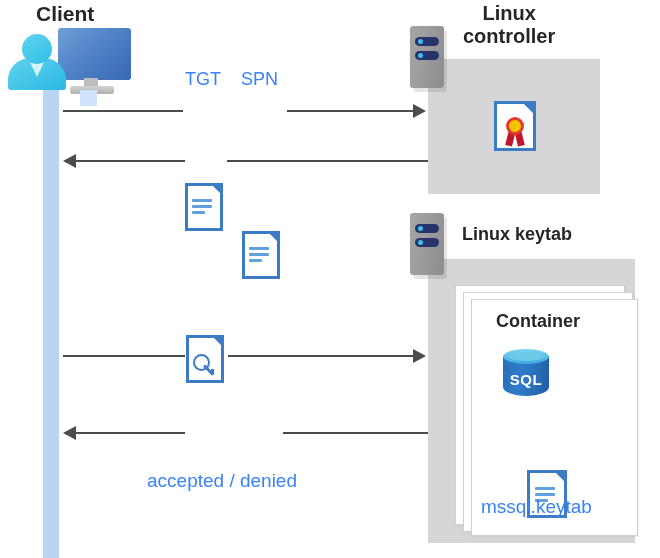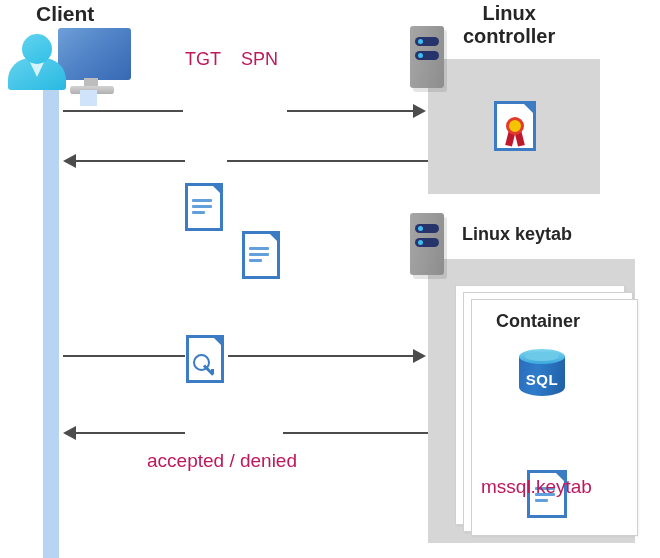--- a/index.html
+++ b/index.html
@@ -6,21 +6,21 @@
   body{width:660px;height:558px;position:relative;overflow:hidden;
        font-family:"Liberation Sans","DejaVu Sans",sans-serif;color:#2b2b2b;}
   .abs{position:absolute;}
 
   
   .title-bold{font-weight:bold;color:#262626;line-height:1.16;white-space:pre-line;text-align:center;}
   .lbl-client{font-size:21px;left:36px;top:2px;}
   .lbl-dc{font-size:20px;left:463px;top:2px;}
   .lbl-linux{font-size:18px;left:462px;top:224px;}
   .lbl-container{font-size:18px;left:496px;top:311px;}
-  .lbl-plain{font-size:18px;color:#be185d;}
+  .lbl-plain{font-size:18px;color:#3b82f6;margin-top:20px;}
   .lbl-tgt{left:185px;top:49px;}
   .lbl-spn{left:241px;top:49px;}
   .lbl-accden{left:147px;top:450px;font-size:19px;}
   .lbl-keytab{left:481px;top:476px;font-size:19px;}
 
   
   .lifeline{left:43px;top:66px;width:16px;height:492px;background:#b7d4f3;}
 
   
   .panel{background:#d6d6d6;}
@@ -80,21 +80,21 @@
   .cert-seal .circ{position:absolute;width:18px;height:18px;border-radius:50%;
         background:#f3c400;border:3px solid #e23b2e;box-sizing:border-box;}
 
   
   .card{background:#ffffff;border:1px solid #d0d0d0;box-shadow:1px 1px 2px rgba(0,0,0,.05);}
   .card1{left:455px;top:285px;width:168px;height:238px;}
   .card2{left:463px;top:292px;width:168px;height:238px;}
   .card3{left:471px;top:299px;width:165px;height:235px;}
 
   
-  .sql{left:519px;top:349px;width:50px;height:54px;}
+  .sql{left:503px;top:349px;width:50px;height:54px;}
   .sql .cyl{position:absolute;left:0;top:7px;width:46px;height:40px;
         background:linear-gradient(100deg,#2a6dba 0%,#2f7ccb 40%,#1f5ea4 100%);
         border-radius:0 0 23px 23px/0 0 9px 9px;}
   .sql .topell{position:absolute;left:0;top:0;width:46px;height:15px;border-radius:50%;
         background:linear-gradient(180deg,#7fd6ef,#3aa9dd);}
   .sql .inner{position:absolute;left:6px;top:3px;width:34px;height:9px;border-radius:50%;
         background:#6cc9e8;}
   .sql .txt{position:absolute;left:0;top:22px;width:46px;text-align:center;
         color:#fff;font-weight:bold;font-size:15px;letter-spacing:.5px;
         font-family:"Liberation Sans",sans-serif;}

